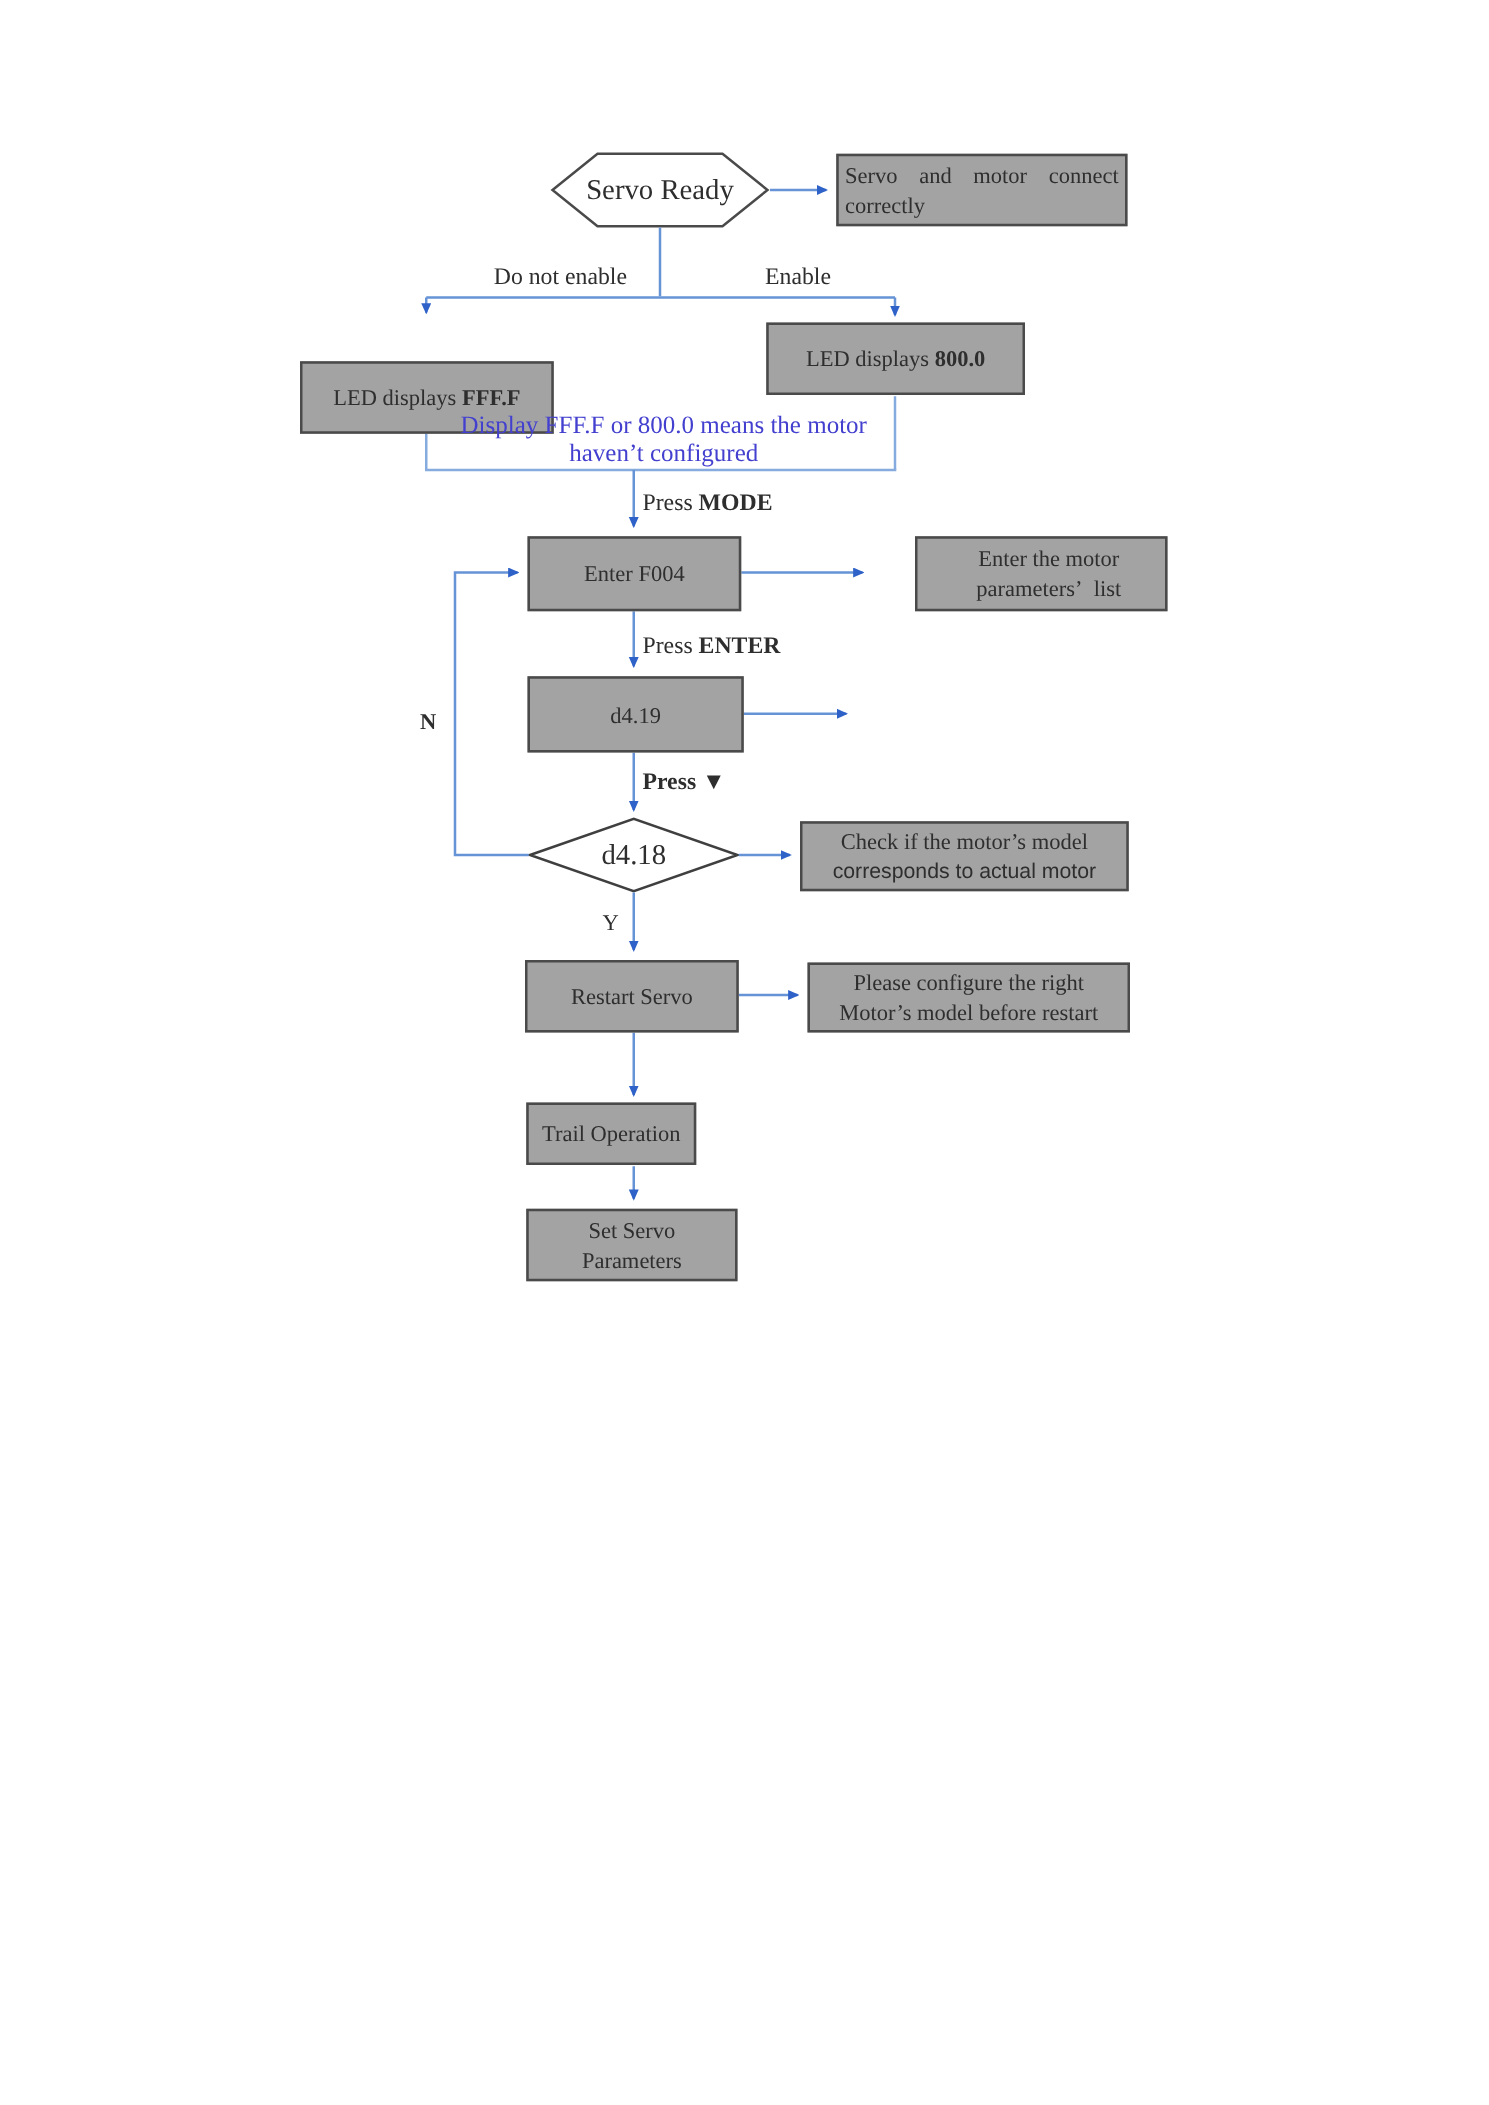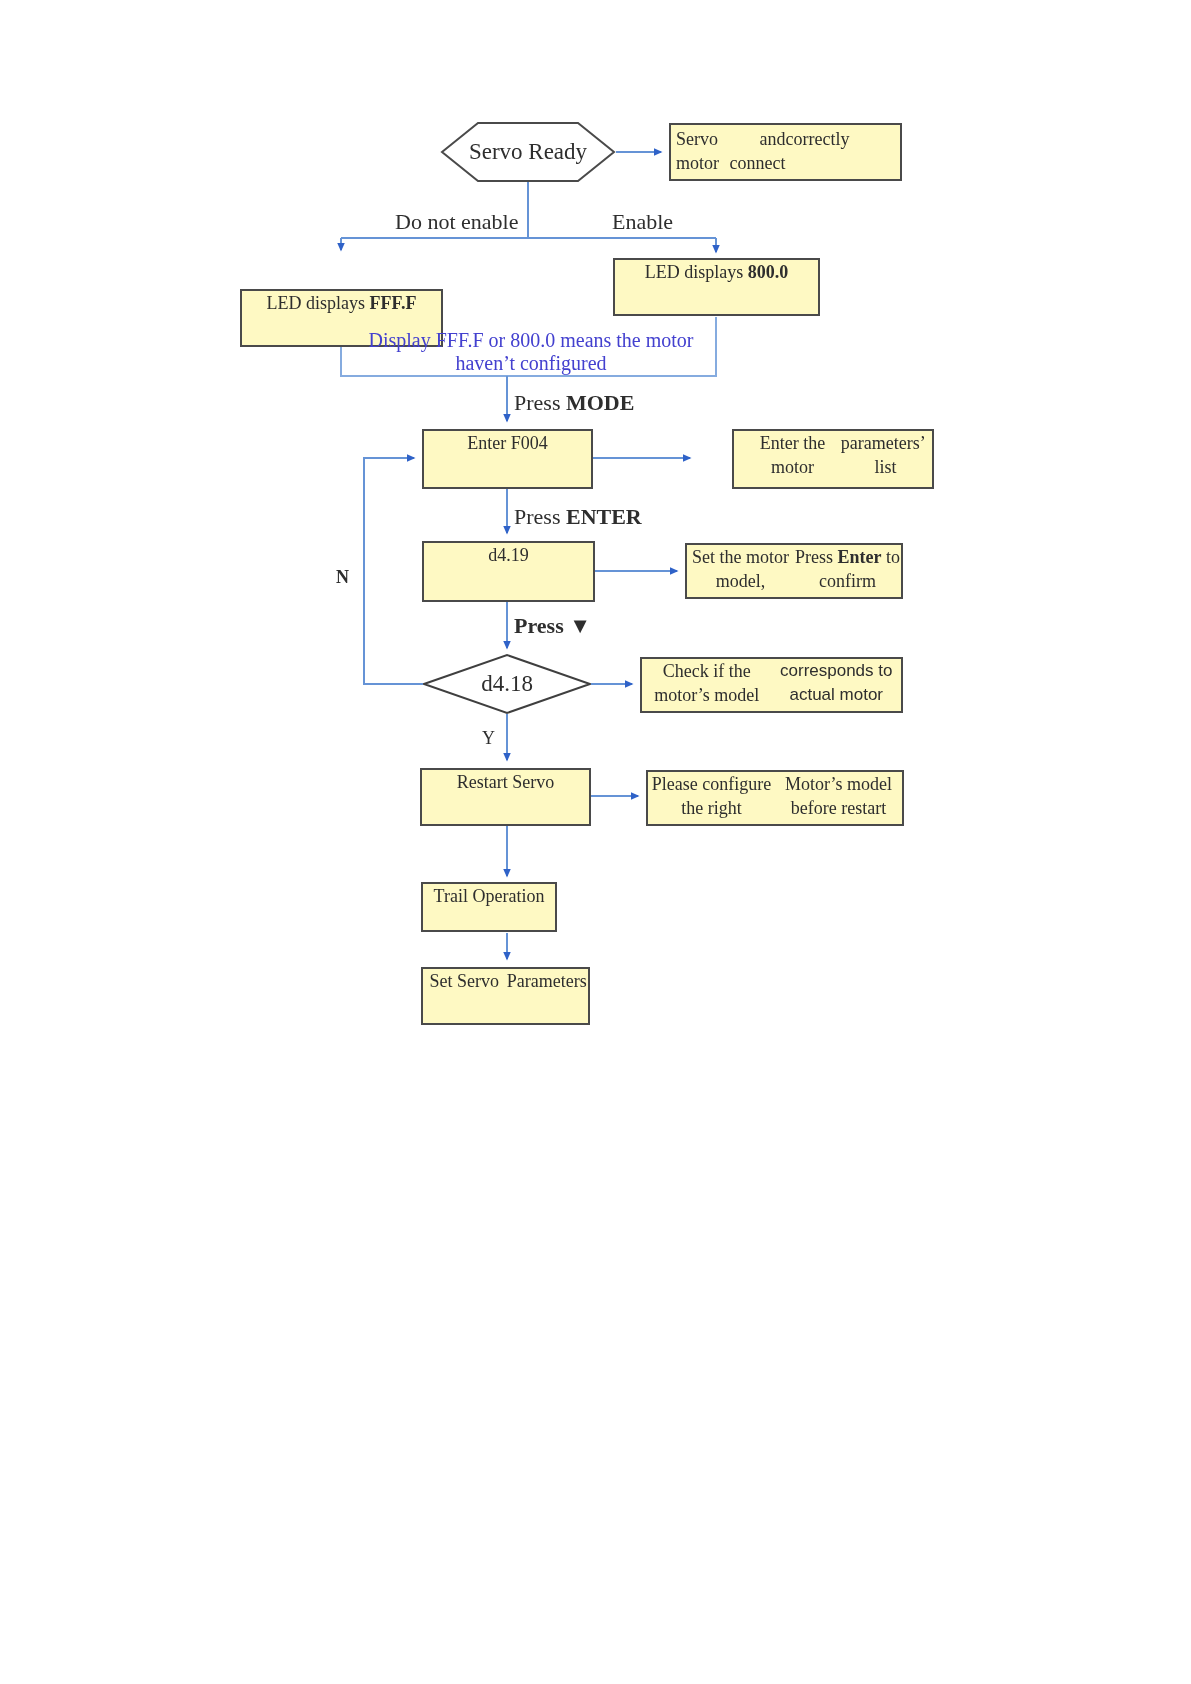--- a/index.html
+++ b/index.html
@@ -8,30 +8,30 @@
     width:1191px;height:1684px;
     background:#ffffff;
     font-family:"Liberation Serif", serif;
     color:#2e2e2e;
     overflow:hidden;
   }
   svg.overlay{position:absolute;left:0;top:0;}
   .node{
     position:absolute;
     border:2px solid #4a4a4a;
-    background:#fef9c3;
+    background:#a3a3a3;
     box-sizing:border-box;
-    display:flex;justify-content:flex-start;
+    display:flex;flex-direction:column;justify-content:center;
     font-size:18px;line-height:24px;
     text-align:center;
   }
   .node .ln{width:100%;}
   .lbl{
     position:absolute;
-    font-size:22px;line-height:20px;
+    font-size:19px;line-height:20px;
     white-space:nowrap;
   }
   .note{
     position:absolute;
     color:#4340cf;
     font-size:20px;line-height:23px;
     text-align:center;
   }
   .justify-box{padding:2px 5px;text-align:left;}
   .justify-box .jl{text-align:justify;text-align-last:justify;}
@@ -143,26 +143,20 @@
   </div>
 
   <div class="lbl" style="left:514px;top:507px;">
     <span>Press </span><b>ENTER</b>
   </div>
 
   <div class="node" style="left:422px;top:541px;width:173px;height:61px;">
     <div class="ln">d4.19</div>
   </div>
 
-  <div class="node" style="left:685px;top:543px;width:218px;height:56px;">
-    <div class="ln">Set the motor model,</div>
-    <div class="ln">
-      <span>Press </span><b>Enter</b><span> to confirm</span>
-    </div>
-  </div>
 
   <div class="lbl" style="left:514px;top:616px;font-weight:bold;">Press ▼</div>
 
   <div class="shape-label" style="left:447px;top:662px;width:120px;height:44px;">
     <span>d4.18</span>
   </div>
 
   <div class="lbl" style="left:336px;top:567px;font-weight:bold;font-size:18px;">N</div>
 
   <div class="node" style="left:640px;top:657px;width:263px;height:56px;">

